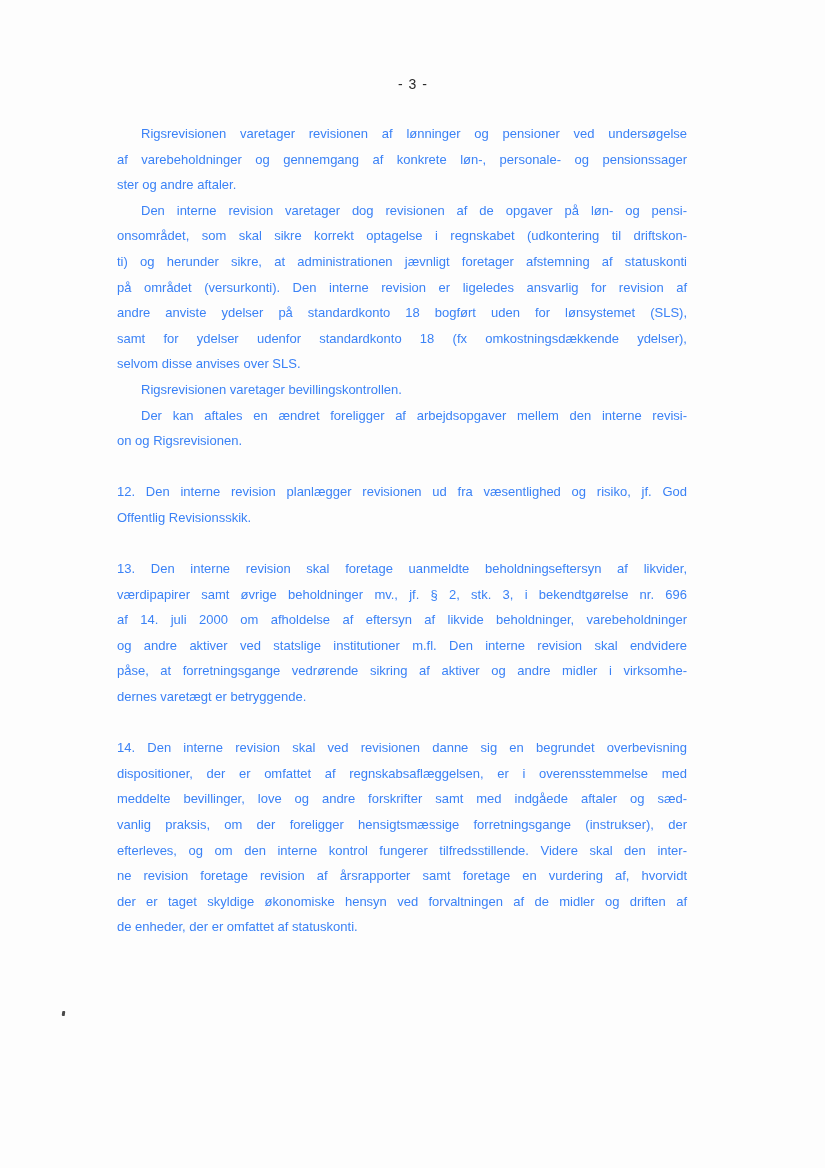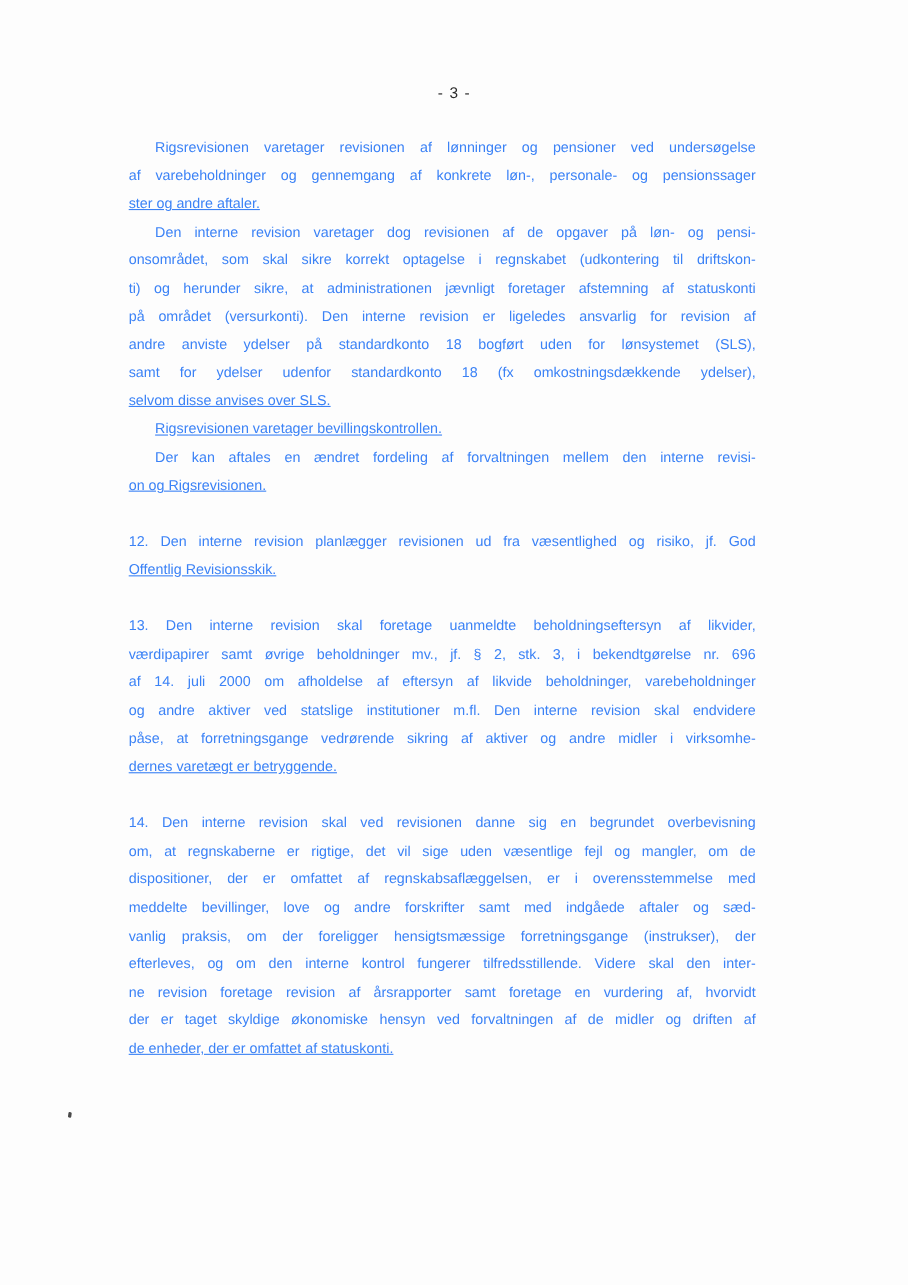--- a/index.html
+++ b/index.html
@@ -43,21 +43,20 @@
   }
   .paragraph.indent-first .line:first-child {
     text-indent: 24px;
   }
   .line {
     text-align: justify;
     text-align-last: justify;
   }
   .line.last {
     text-align-last: left;
-    text-decoration: underline;
   }
   .ink-speck {
     position: absolute;
     left: 62px;
     top: 1011px;
     width: 3px;
     height: 5px;
     background: #4a4a4a;
     border-radius: 1px;
     transform: rotate(8deg);
@@ -81,38 +80,37 @@
         <div class="line">ti) og herunder sikre, at administrationen jævnligt foretager afstemning af statuskonti</div>
         <div class="line">på området (versurkonti). Den interne revision er ligeledes ansvarlig for revision af</div>
         <div class="line">andre anviste ydelser på standardkonto 18 bogført uden for lønsystemet (SLS),</div>
         <div class="line">samt for ydelser udenfor standardkonto 18 (fx omkostningsdækkende ydelser),</div>
         <div class="line last">selvom disse anvises over SLS.</div>
       </div>
       <div class="paragraph indent-first">
         <div class="line last">Rigsrevisionen varetager bevillingskontrollen.</div>
       </div>
       <div class="paragraph indent-first">
-        <div class="line">Der kan aftales en ændret fordeling af forvaltningen mellem den interne revisi-</div>
+        <div class="line">Der kan aftales en ændret foreligger af arbejdsopgaver mellem den interne revisi-</div>
         <div class="line last">on og Rigsrevisionen.</div>
       </div>
       <div class="paragraph gap-before">
         <div class="line">12. Den interne revision planlægger revisionen ud fra væsentlighed og risiko, jf. God</div>
         <div class="line last">Offentlig Revisionsskik.</div>
       </div>
       <div class="paragraph gap-before">
         <div class="line">13. Den interne revision skal foretage uanmeldte beholdningseftersyn af likvider,</div>
         <div class="line">værdipapirer samt øvrige beholdninger mv., jf. § 2, stk. 3, i bekendtgørelse nr. 696</div>
         <div class="line">af 14. juli 2000 om afholdelse af eftersyn af likvide beholdninger, varebeholdninger</div>
         <div class="line">og andre aktiver ved statslige institutioner m.fl. Den interne revision skal endvidere</div>
         <div class="line">påse, at forretningsgange vedrørende sikring af aktiver og andre midler i virksomhe-</div>
         <div class="line last">dernes varetægt er betryggende.</div>
       </div>
       <div class="paragraph gap-before">
         <div class="line">14. Den interne revision skal ved revisionen danne sig en begrundet overbevisning</div>
-        <div class="line">om, at regnskaberne er rigtige, det vil sige uden væsentlige fejl og mangler, om de</div>
         <div class="line">dispositioner, der er omfattet af regnskabsaflæggelsen, er i overensstemmelse med</div>
         <div class="line">meddelte bevillinger, love og andre forskrifter samt med indgåede aftaler og sæd-</div>
         <div class="line">vanlig praksis, om der foreligger hensigtsmæssige forretningsgange (instrukser), der</div>
         <div class="line">efterleves, og om den interne kontrol fungerer tilfredsstillende. Videre skal den inter-</div>
         <div class="line">ne revision foretage revision af årsrapporter samt foretage en vurdering af, hvorvidt</div>
         <div class="line">der er taget skyldige økonomiske hensyn ved forvaltningen af de midler og driften af</div>
         <div class="line last">de enheder, der er omfattet af statuskonti.</div>
       </div>
     </div>
 

